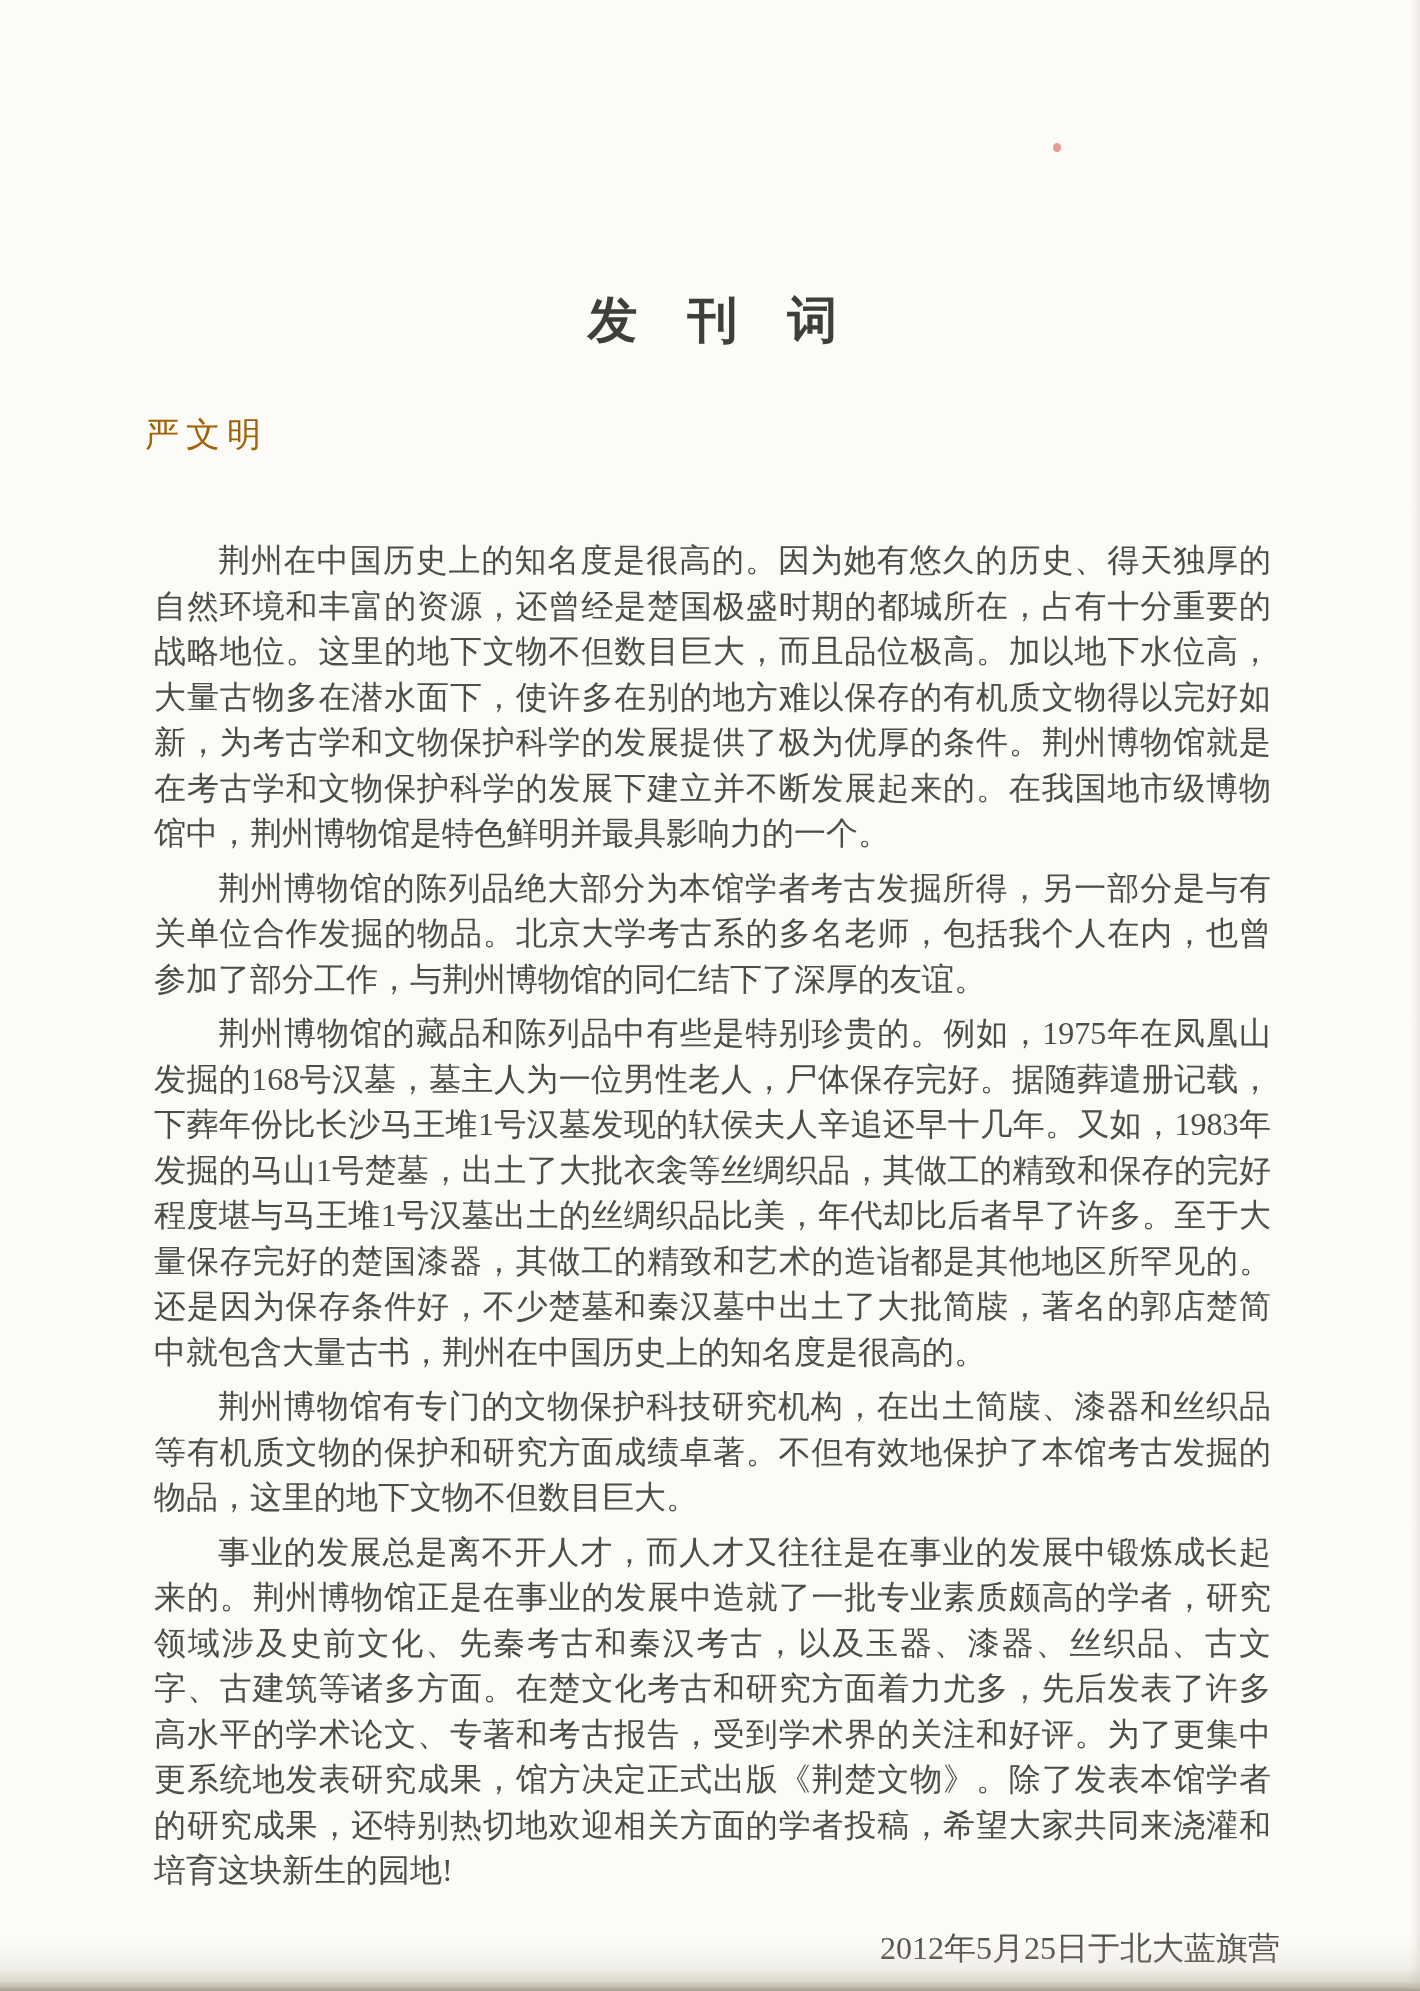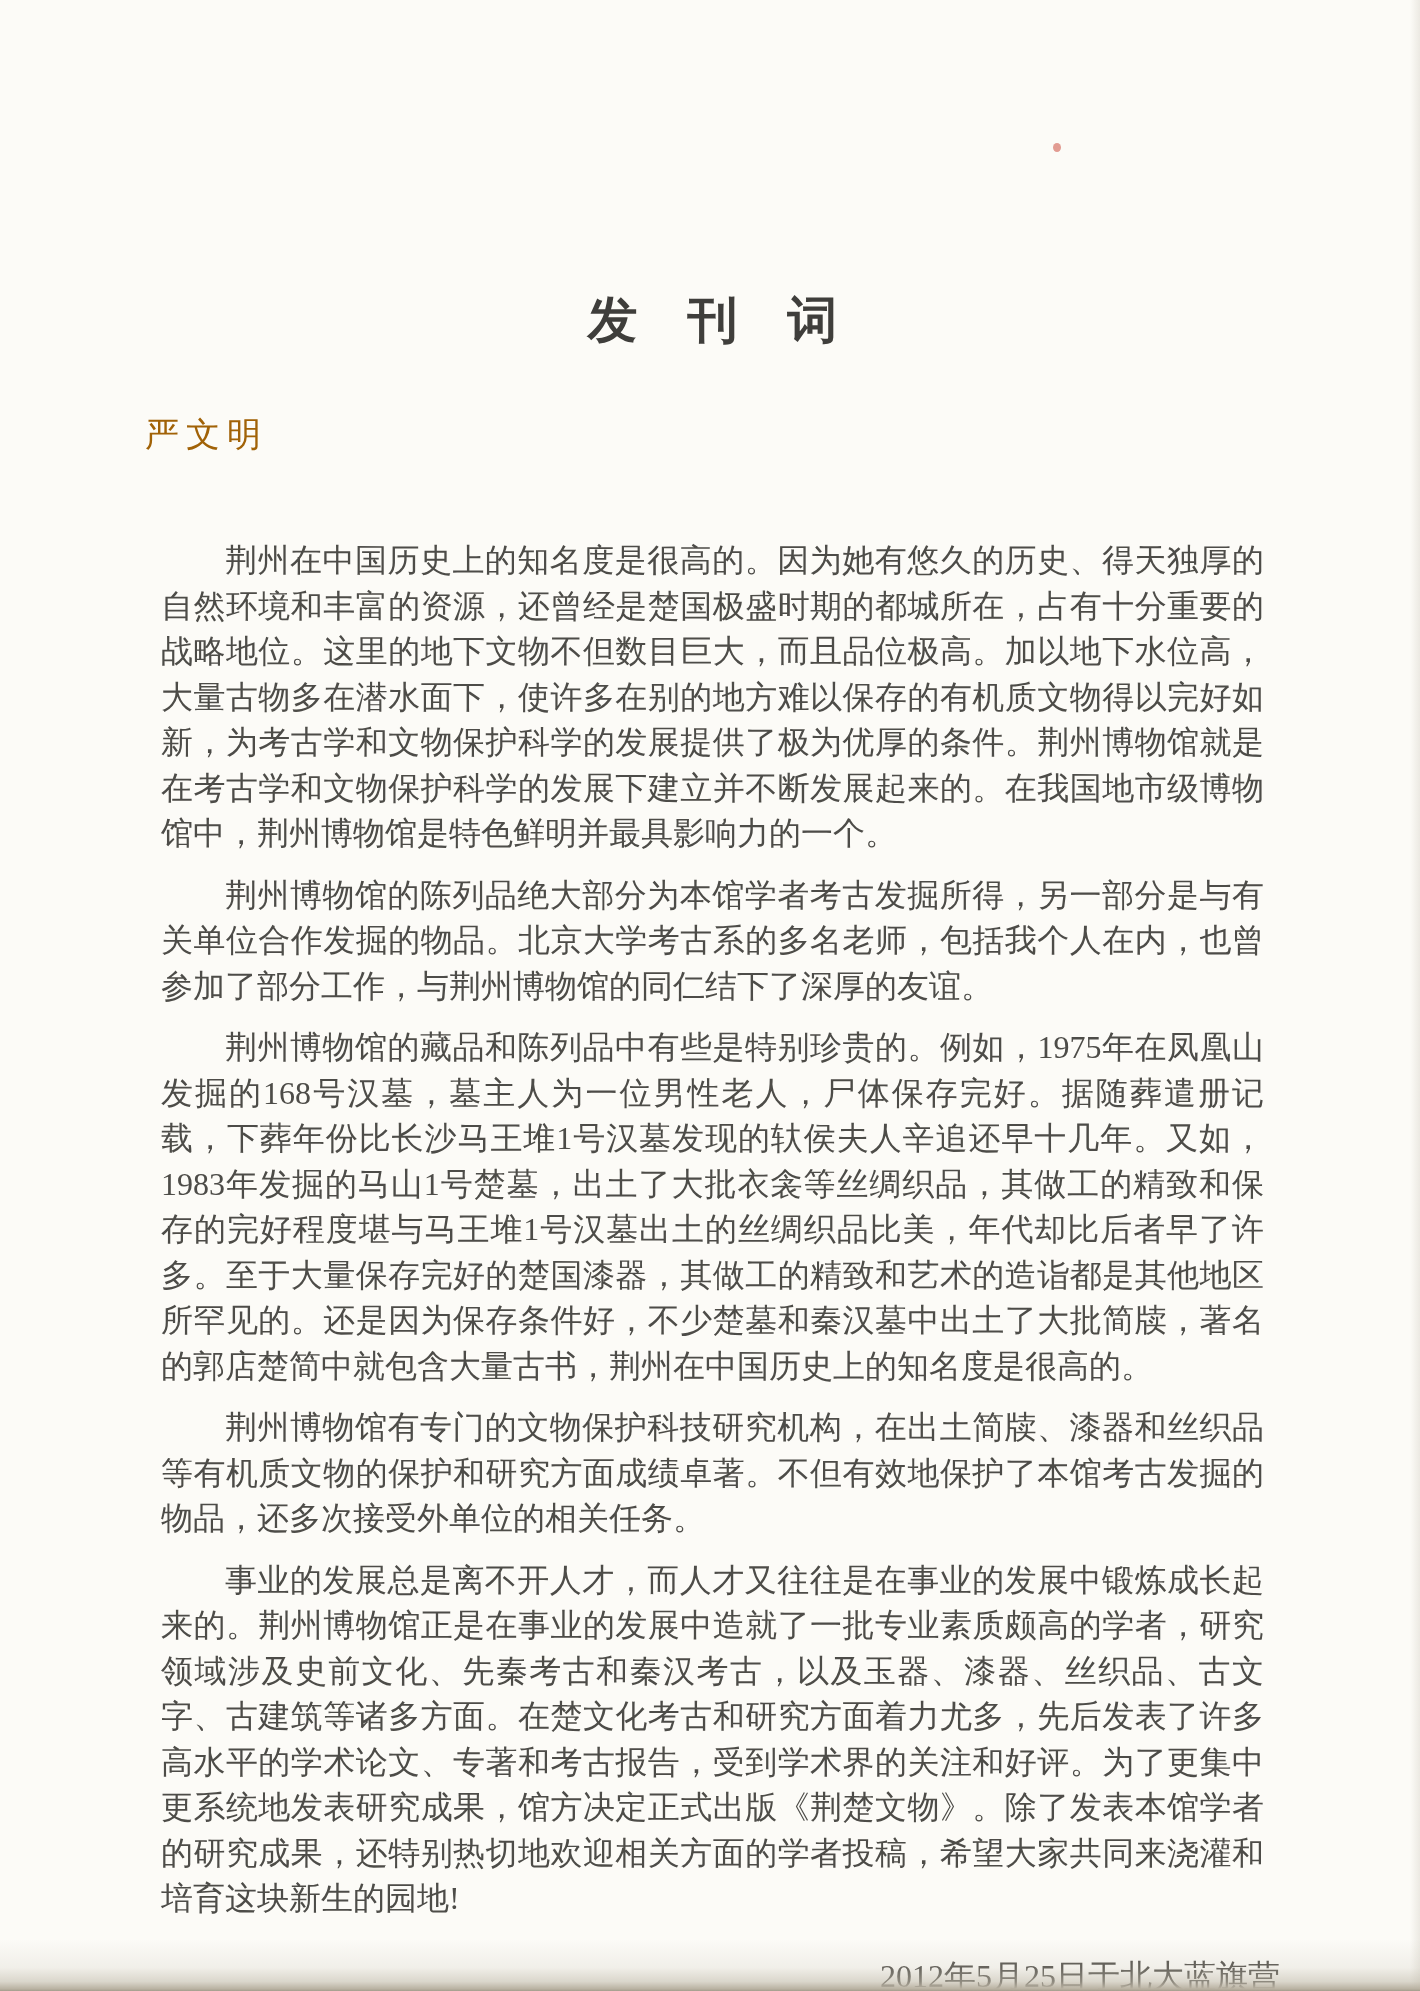--- a/index.html
+++ b/index.html
@@ -39,21 +39,21 @@
   }
   .bodytext {
     margin-top: 83px;
     font-size: 32px;
     line-height: 45.5px;
     color: #4d4c48;
     text-align: justify;
     text-justify: inter-ideograph;
   }
   .bodytext p.para {
-    margin: 16px;
+    margin: 9px;
     padding: 0;
     text-indent: 2em;
   }
   .dateline {
     margin-top: 32px;
     font-size: 32px;
     line-height: 45px;
     color: #54524d;
     text-align: right;
   }
@@ -100,21 +100,21 @@
 
 <div class="page">
   <div class="content">
     <h1 class="title">发　刊　词</h1>
     <div class="author">严文明</div>
     <div class="bodytext">
 
     <p class="para">荆州在中国历史上的知名度是很高的。因为她有悠久的历史、得天独厚的自然环境和丰富的资源，还曾经是楚国极盛时期的都城所在，占有十分重要的战略地位。这里的地下文物不但数目巨大，而且品位极高。加以地下水位高，大量古物多在潜水面下，使许多在别的地方难以保存的有机质文物得以完好如新，为考古学和文物保护科学的发展提供了极为优厚的条件。荆州博物馆就是在考古学和文物保护科学的发展下建立并不断发展起来的。在我国地市级博物馆中，荆州博物馆是特色鲜明并最具影响力的一个。</p>
         <p class="para">荆州博物馆的陈列品绝大部分为本馆学者考古发掘所得，另一部分是与有关单位合作发掘的物品。北京大学考古系的多名老师，包括我个人在内，也曾参加了部分工作，与荆州博物馆的同仁结下了深厚的友谊。</p>
         <p class="para">荆州博物馆的藏品和陈列品中有些是特别珍贵的。例如，1975年在凤凰山发掘的168号汉墓，墓主人为一位男性老人，尸体保存完好。据随葬遣册记载，下葬年份比长沙马王堆1号汉墓发现的轪侯夫人辛追还早十几年。又如，1983年发掘的马山1号楚墓，出土了大批衣衾等丝绸织品，其做工的精致和保存的完好程度堪与马王堆1号汉墓出土的丝绸织品比美，年代却比后者早了许多。至于大量保存完好的楚国漆器，其做工的精致和艺术的造诣都是其他地区所罕见的。还是因为保存条件好，不少楚墓和秦汉墓中出土了大批简牍，著名的郭店楚简中就包含大量古书，荆州在中国历史上的知名度是很高的。</p>
-        <p class="para">荆州博物馆有专门的文物保护科技研究机构，在出土简牍、漆器和丝织品等有机质文物的保护和研究方面成绩卓著。不但有效地保护了本馆考古发掘的物品，还多次接受外单位的相关任务。</p>
+        <p class="para">荆州博物馆有专门的文物保护科技研究机构，在出土简牍、漆器和丝织品等有机质文物的保护和研究方面成绩卓著。不但有效地保护了本馆考古发掘的物品，这里的地下文物不但数目巨大。</p>
         <p class="para">事业的发展总是离不开人才，而人才又往往是在事业的发展中锻炼成长起来的。荆州博物馆正是在事业的发展中造就了一批专业素质颇高的学者，研究领域涉及史前文化、先秦考古和秦汉考古，以及玉器、漆器、丝织品、古文字、古建筑等诸多方面。在楚文化考古和研究方面着力尤多，先后发表了许多高水平的学术论文、专著和考古报告，受到学术界的关注和好评。为了更集中更系统地发表研究成果，馆方决定正式出版《荆楚文物》。除了发表本馆学者的研究成果，还特别热切地欢迎相关方面的学者投稿，希望大家共同来浇灌和培育这块新生的园地!</p>
       </div>
     <div class="dateline">2012年5月25日于北大蓝旗营</div>
   </div>
   <div class="speck"></div>
   <div class="right-edge"></div>
   <div class="bottom-edge"></div>
 </div>
 
 </body></html>

